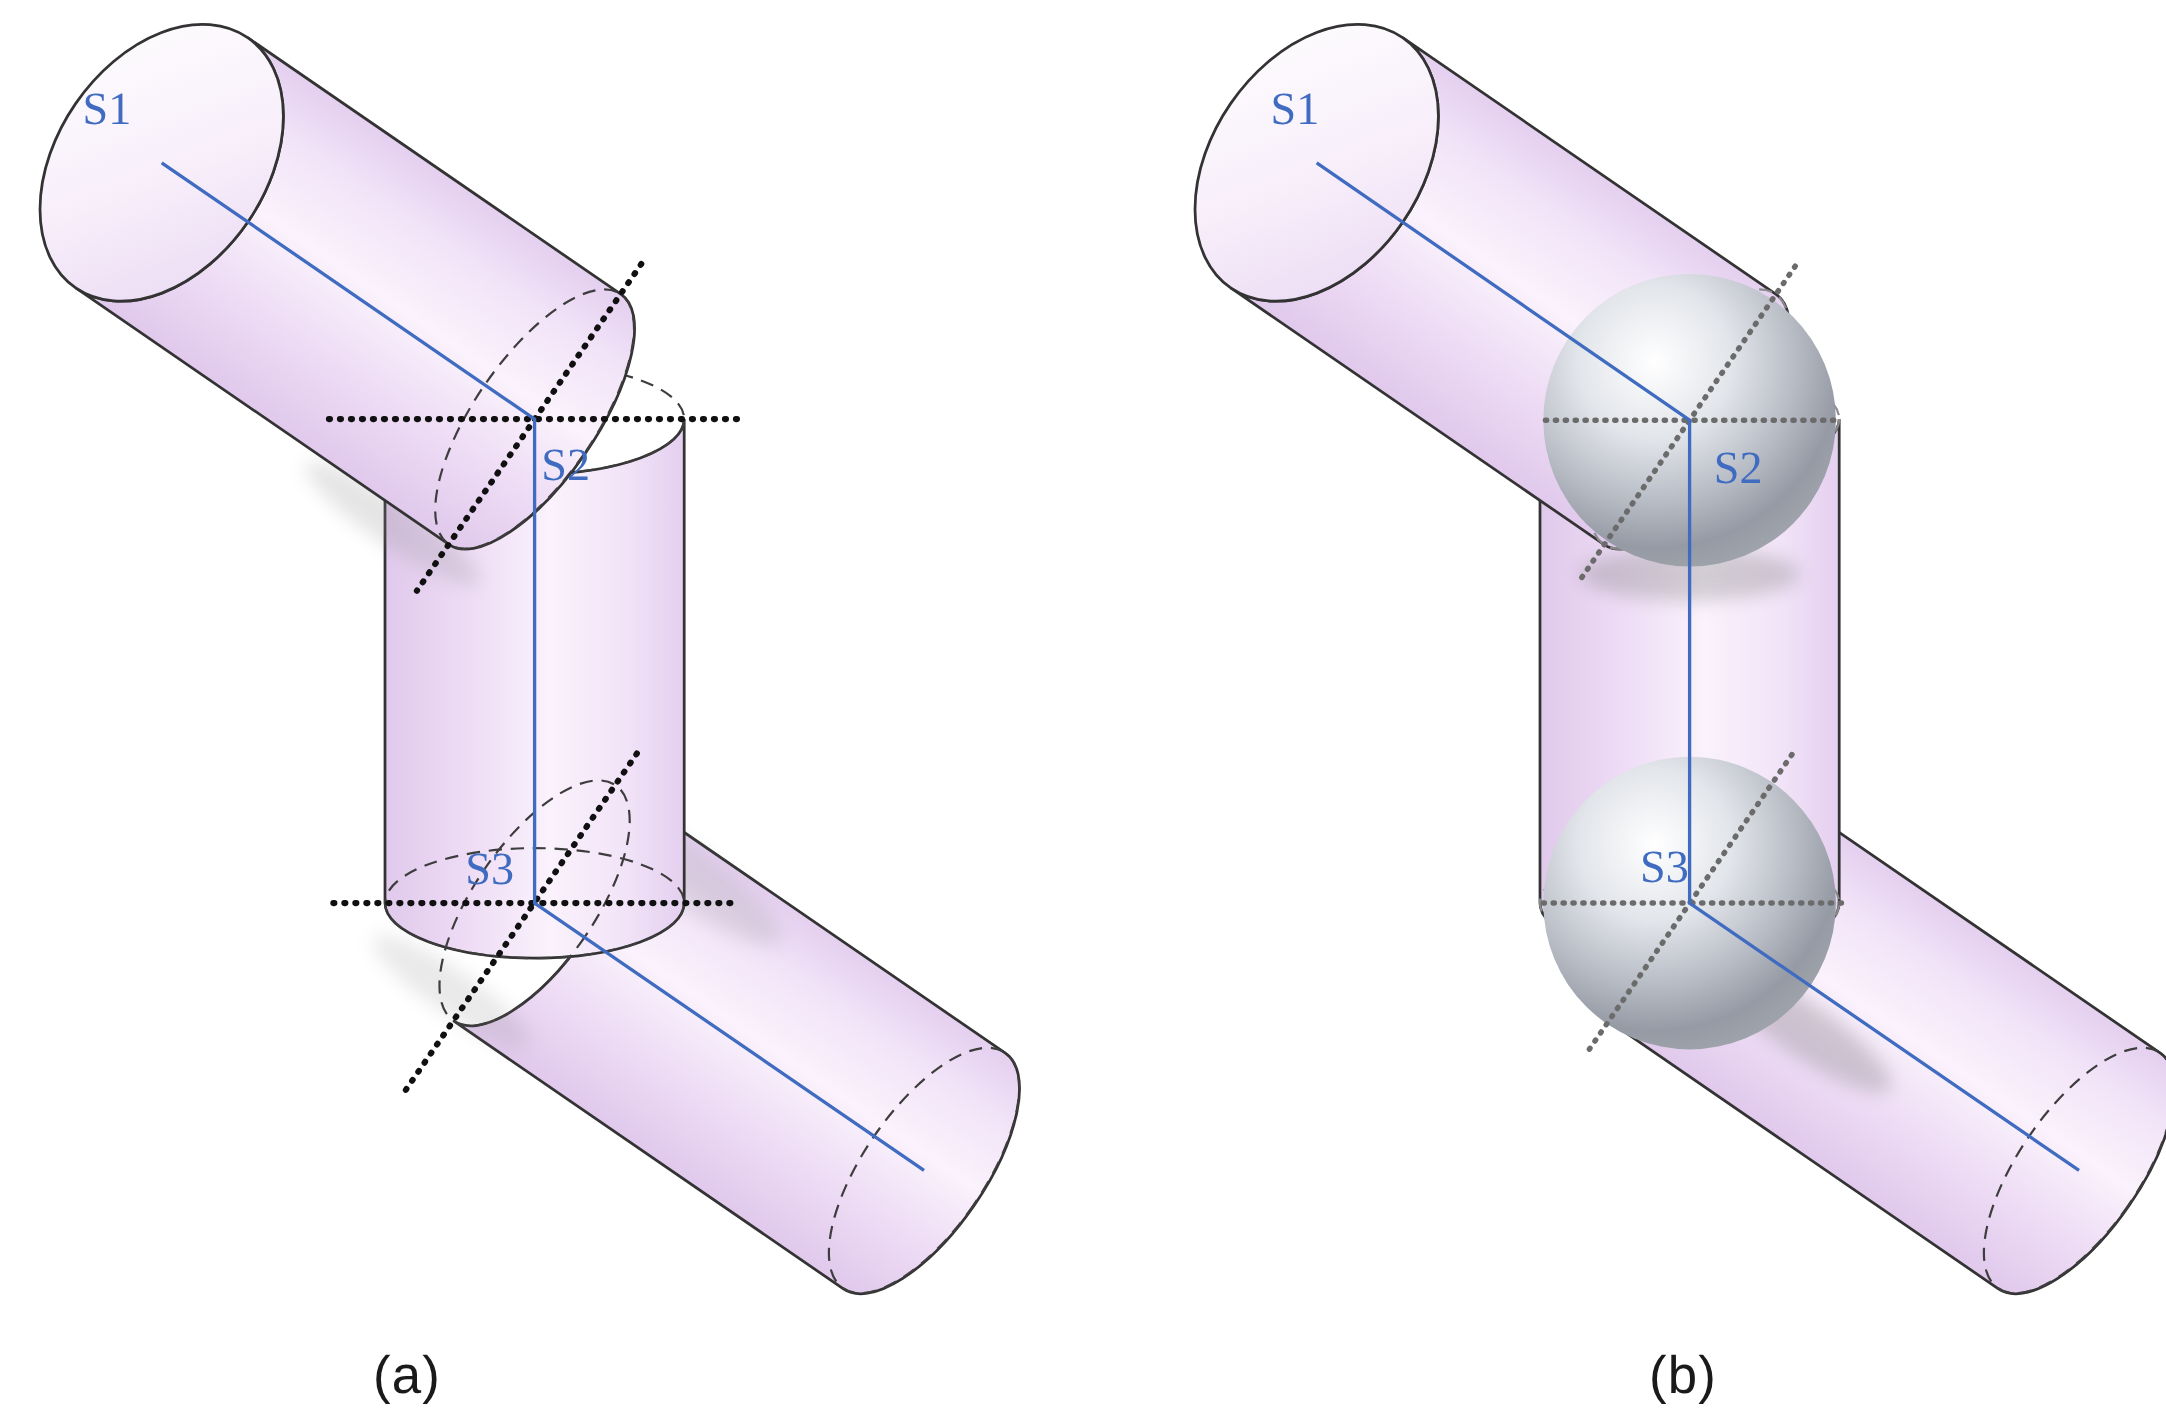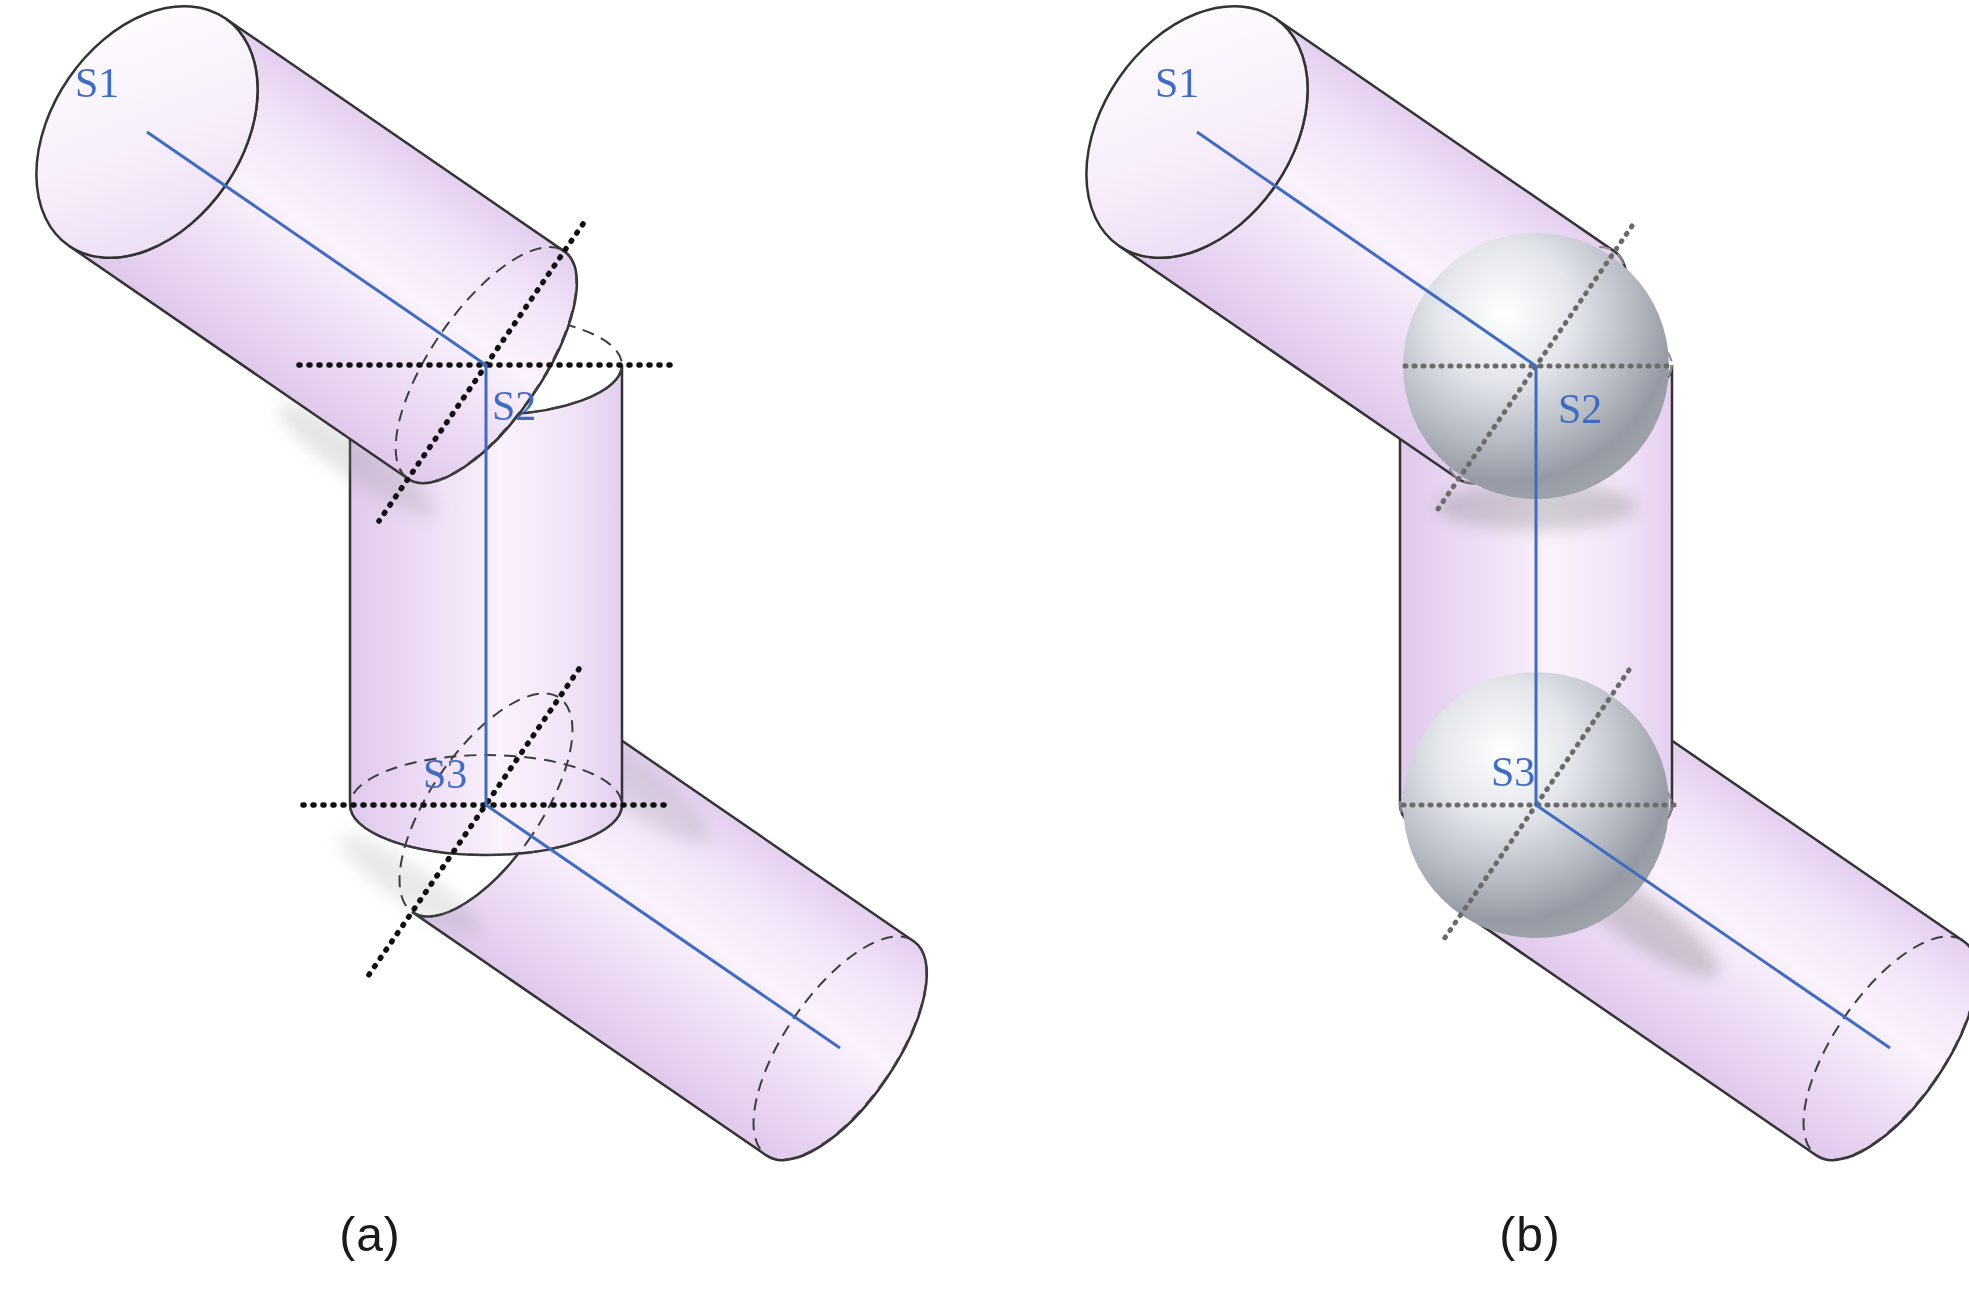--- a/index.html
+++ b/index.html
@@ -9,21 +9,21 @@
   }
   body {
     width: 1969px;
     height: 1289px;
     position: relative;
     overflow: hidden;
     font-family: "Liberation Sans", sans-serif;
   }
   .panel {
     position: absolute;
-    top: 0;
+    top: 16px;
   }
   #panel-a-wrap { left: 5px;    width: 950px; }
   #panel-b-wrap { left: 1055px; width: 950px; }
   .panel svg { display: block; }
   .caption {
     margin-top: 42px;
     font-size: 48px;
     color: #1a1a1a;
     text-align: center;
     letter-spacing: 1px;

